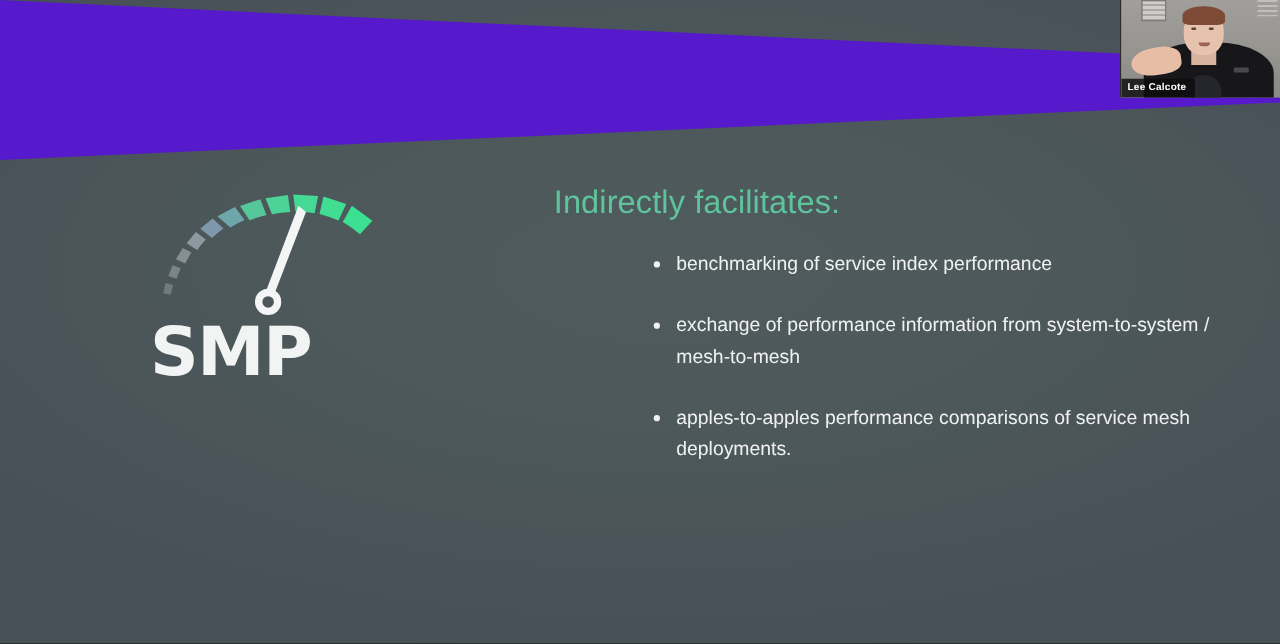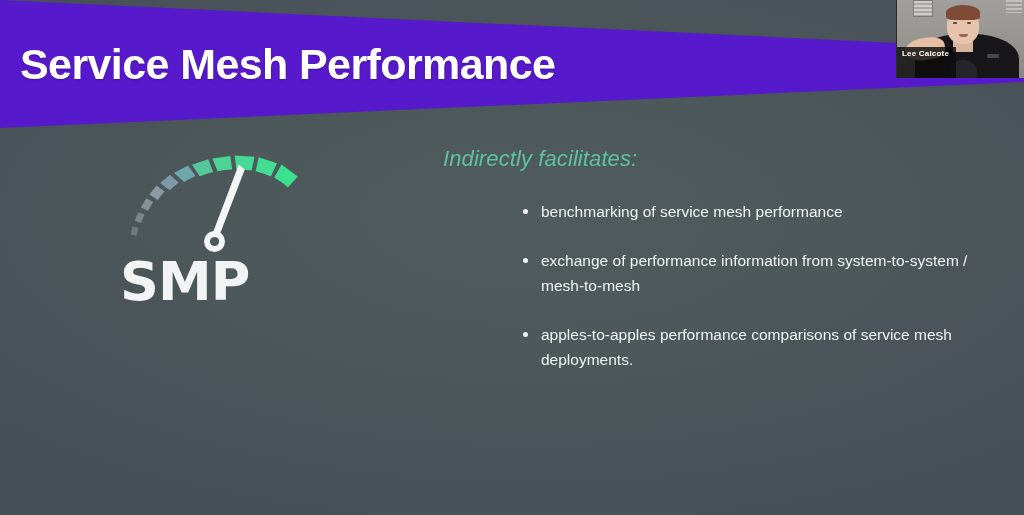--- a/index.html
+++ b/index.html
@@ -99,21 +99,21 @@
     position:absolute; left:90px; top:54px; width:12px; height:4px;
     background:rgba(255,255,255,0.22); border-radius:1px;
   }
   #name-badge {
     position:absolute; left:0; bottom:0;
     background:rgba(12,12,14,0.82);
     color:#ffffff;
     font-size:8px;
     font-weight:bold;
     letter-spacing:0.2px;
-    padding:2px 7px 20px 5px;
+    padding:2px 7px 4px 5px;
     z-index:8;
     white-space:nowrap;
   }
 
   
   #smp-logo {
     position:absolute;
     left:120px; top:136px;
     width:240px; height:180px;
     z-index:2;
@@ -128,22 +128,21 @@
     font-size:54px;
     font-weight:bold;
     color:#f2f4f3;
     letter-spacing:-1px;
     line-height:1;
   }
 
   
   .col-heading {
     position:absolute;
-    font-size:22px;
-    font-style:italic;
+    font-size:26px;
     font-weight:normal;
     color:#5fc49c;
     letter-spacing:0.1px;
     white-space:nowrap;
     z-index:2;
   }
   #left-heading  { left:18px;  top:342px; }
   #right-heading { left:443px; top:146px; }
 
   ul.bullets {
@@ -180,21 +179,20 @@
 </style>
 </head>
 <body>
 
 <div id="slide">
 
   <svg id="banner-shape" viewBox="0 0 1024 140" preserveAspectRatio="none">
     <polygon points="0,0 1024,49 1024,82 0,128" fill="#5719cc"></polygon>
   </svg>
 
-  <div id="title-text">Service Mesh Performance</div>
 
   <div id="webcam">
     <div class="wall"></div>
     <div class="blind"></div>
     <div class="blind2"></div>
     <div class="torso"></div>
     <div class="neck"></div>
     <div class="collar"></div>
     <div class="head"></div>
     <div class="hair"></div>
@@ -228,18 +226,18 @@
     </g>
   </svg>
 
   <div id="smp-wordmark">SMP</div>
 
 
 
   <div id="right-heading" class="col-heading">Indirectly facilitates:</div>
 
   <ul id="right-bullets" class="bullets">
-    <li>benchmarking of service mesh performance</li>
+    <li>benchmarking of service index performance</li>
     <li>exchange of performance information from system-to-system / mesh-to-mesh</li>
     <li>apples-to-apples performance comparisons of service mesh deployments.</li>
   </ul>
 
 </div>
 
 </body></html>

